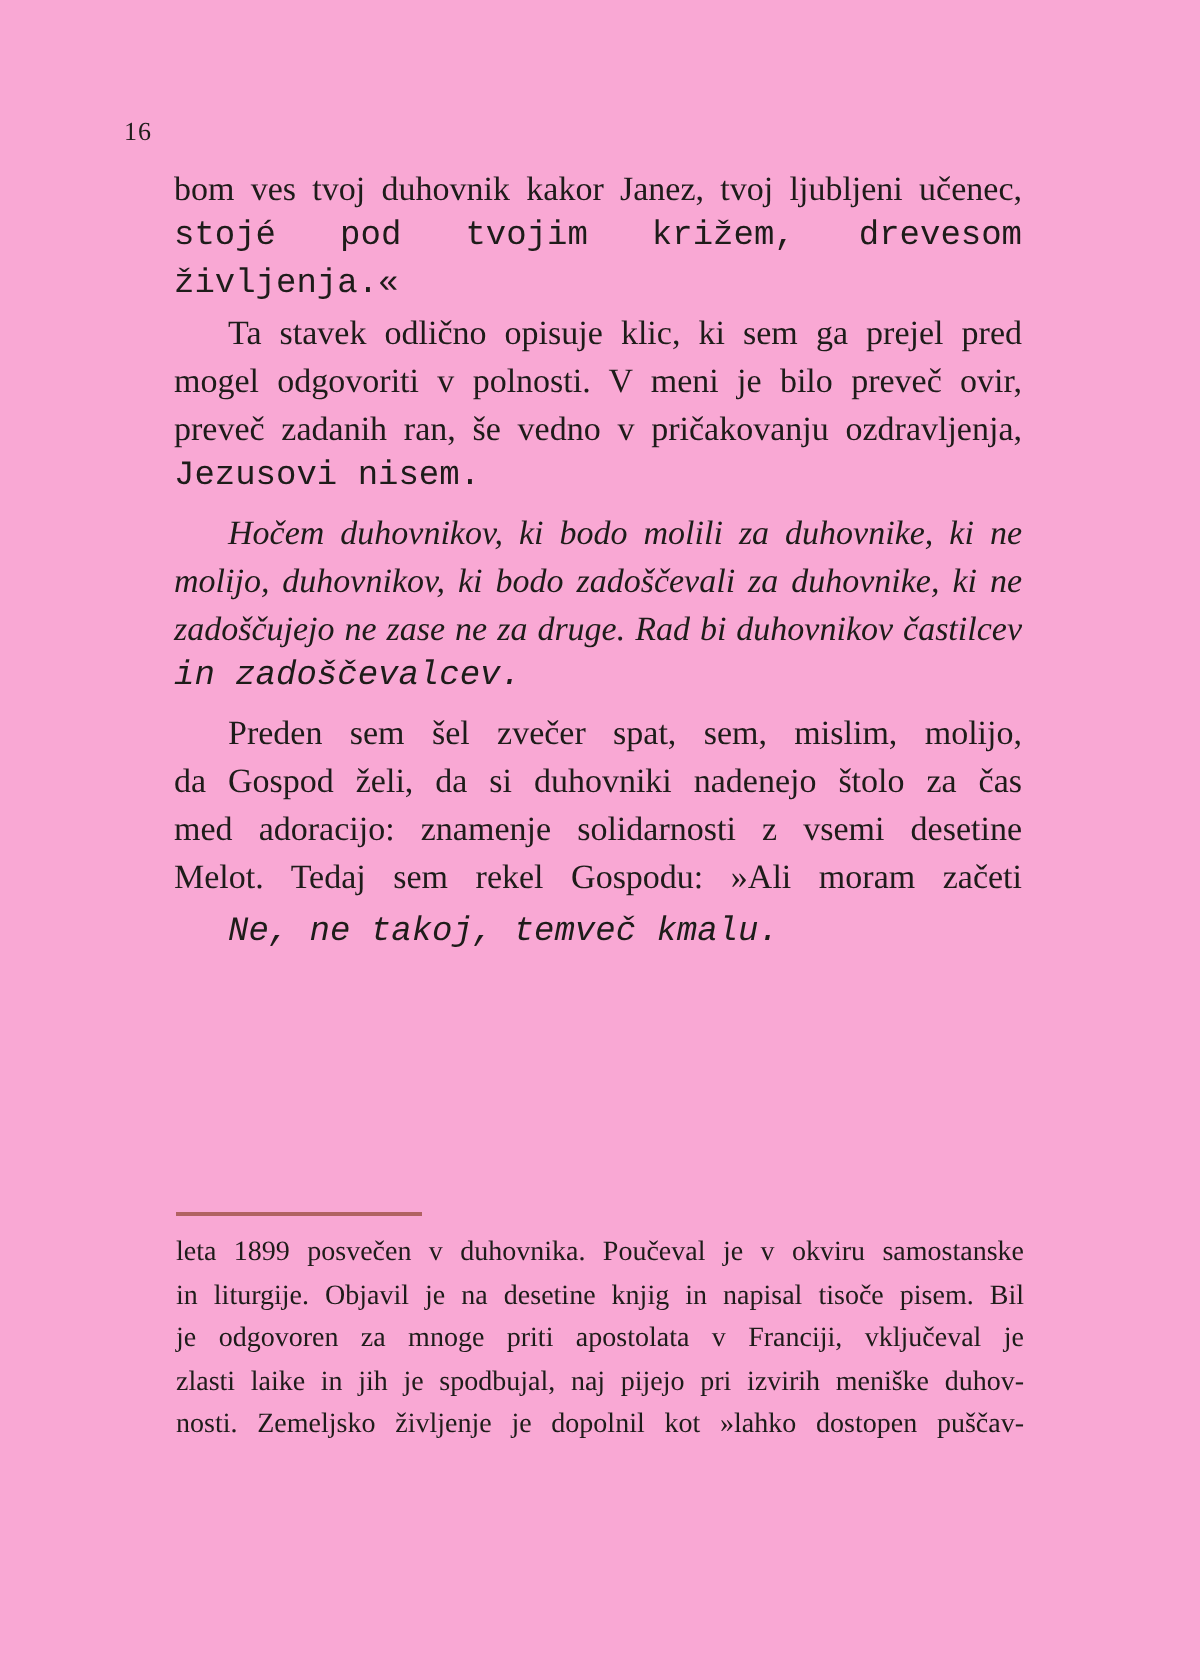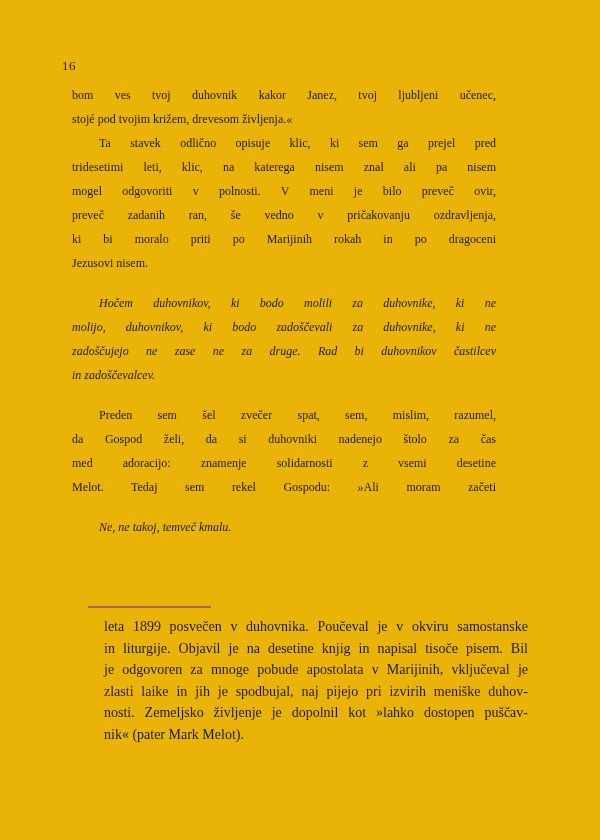--- a/index.html
+++ b/index.html
@@ -2,55 +2,55 @@
 <html><head>
 <meta charset="utf-8">
 <style>
   * { margin: 0; padding: 0; box-sizing: border-box; }
   html, body { width: 600px; height: 840px; }
   body { background: #ffffff; }
   .page {
     position: relative;
     width: 600px;
     height: 840px;
-    background: #eab308;
+    background: #f9a8d4;
     font-family: "Liberation Serif", "DejaVu Serif", serif;
     color: #1e1c1a;
   }
   .page-number {
     position: absolute;
     left: 62px;
     top: 58px;
     font-size: 13px;
     letter-spacing: 0.5px;
   }
   .body-text {
     position: absolute;
-    left: 72px;
+    left: 87px;
     top: 83px;
     width: 424px;
-    font-size: 12px;
+    font-size: 17px;
     line-height: 24px;
   }
-  .para.gap { margin-top: 16px; }
+  .para.gap { margin-top: 4px; }
   .para.italic { font-style: italic; }
   .line { text-align: justify; text-align-last: justify; }
-  .line.last { text-align-last: left; }
+  .line.last { text-align-last: left; font-family: Liberation Mono, monospace; }
   .line.indent { text-indent: 27px; }
   .footnote-sep {
     position: absolute;
     left: 88px;
     top: 606px;
     width: 123px;
     height: 2px;
     background: #b16262;
   }
   .footnote {
     position: absolute;
-    left: 104px;
+    left: 88px;
     top: 616px;
     width: 424px;
     font-size: 14px;
     line-height: 21.5px;
   }
   .fline { text-align: justify; text-align-last: justify; }
   .fline.last { text-align-last: left; }
 </style>
 </head>
 <body>
@@ -58,46 +58,43 @@
 <div class="page">
   <div class="page-number">16</div>
 
   <div class="body-text">
       <div class="para">
         <div class="line">bom ves tvoj duhovnik kakor Janez, tvoj ljubljeni učenec,</div>
         <div class="line last">stojé pod tvojim križem, drevesom življenja.«</div>
       </div>
       <div class="para">
         <div class="line indent">Ta stavek odlično opisuje klic, ki sem ga prejel pred</div>
-        <div class="line">tridesetimi leti, klic, na katerega nisem znal ali pa nisem</div>
         <div class="line">mogel odgovoriti v polnosti. V meni je bilo preveč ovir,</div>
         <div class="line">preveč zadanih ran, še vedno v pričakovanju ozdravljenja,</div>
-        <div class="line">ki bi moralo priti po Marijinih rokah in po dragoceni</div>
         <div class="line last">Jezusovi nisem.</div>
       </div>
       <div class="para italic gap">
         <div class="line indent">Hočem duhovnikov, ki bodo molili za duhovnike, ki ne</div>
         <div class="line">molijo, duhovnikov, ki bodo zadoščevali za duhovnike, ki ne</div>
         <div class="line">zadoščujejo ne zase ne za druge. Rad bi duhovnikov častilcev</div>
         <div class="line last">in zadoščevalcev.</div>
       </div>
       <div class="para gap">
-        <div class="line indent">Preden sem šel zvečer spat, sem, mislim, razumel,</div>
+        <div class="line indent">Preden sem šel zvečer spat, sem, mislim, molijo,</div>
         <div class="line">da Gospod želi, da si duhovniki nadenejo štolo za čas</div>
         <div class="line">med adoracijo: znamenje solidarnosti z vsemi desetine</div>
         <div class="line">Melot. Tedaj sem rekel Gospodu: »Ali moram začeti</div>
       </div>
       <div class="para italic gap">
         <div class="line last indent">Ne, ne takoj, temveč kmalu.</div>
       </div>
     </div>
 
   <div class="footnote-sep" style="background: rgb(177, 98, 98);"></div>
 
   <div class="footnote">
       <div class="fline">leta 1899 posvečen v duhovnika. Poučeval je v okviru samostanske</div>
       <div class="fline">in liturgije. Objavil je na desetine knjig in napisal tisoče pisem. Bil</div>
-      <div class="fline">je odgovoren za mnoge pobude apostolata v Marijinih, vključeval je</div>
+      <div class="fline">je odgovoren za mnoge priti apostolata v Franciji, vključeval je</div>
       <div class="fline">zlasti laike in jih je spodbujal, naj pijejo pri izvirih meniške duhov-</div>
       <div class="fline">nosti. Zemeljsko življenje je dopolnil kot »lahko dostopen puščav-</div>
-      <div class="fline last">nik« (pater Mark Melot).</div>
     </div>
 </div>
 
 </body></html>

